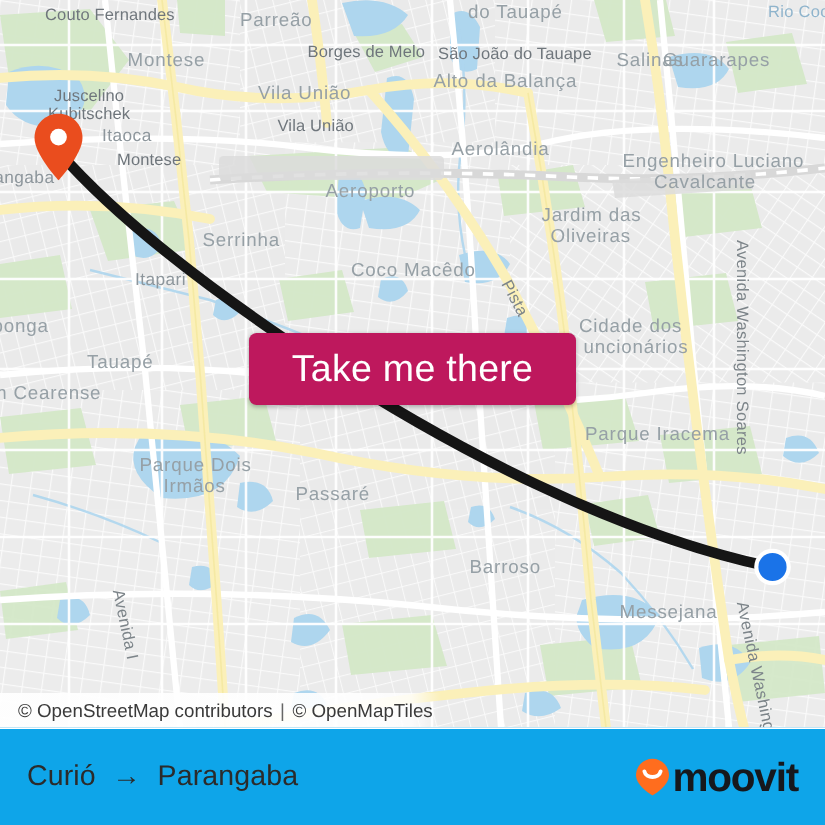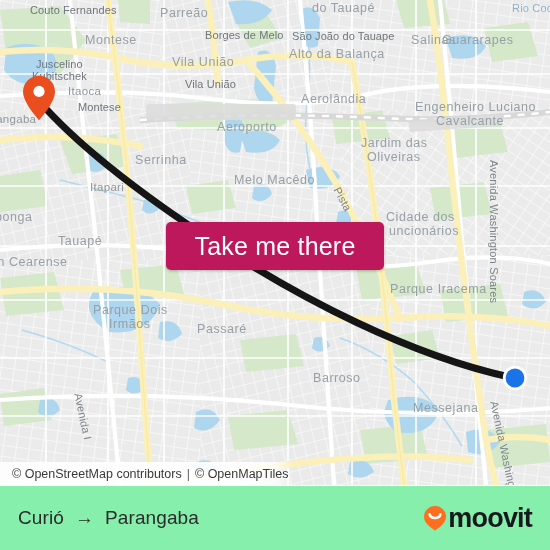--- a/index.html
+++ b/index.html
@@ -77,21 +77,21 @@
     white-space: nowrap;
   }
   #attribution .attr-link { color: #3a3a3a; text-decoration: none; }
   #attribution .attr-sep { margin: 0 5px; color: #666; }
 
   
   #footer {
     position: absolute;
     left: 0; top: 485px;
     width: 550px; height: 65px;
-    background: #86efac;
+    background: #0ea5e9;
     display: flex; align-items: center;
     justify-content: space-between;
     padding: 0 18px 0 18px;
     border-top: 1px solid #ffffff;
   }
   #route-summary {
     display: flex; align-items: center;
     font-size: 19px; color: #2b2b2b;
     letter-spacing: 0.1px;
   }
@@ -265,21 +265,21 @@
         <div class="maplabel lbl-place" style="left: 185px; top: 78px;">Vila União</div>
         <div class="maplabel lbl-area" style="left: 217px; top: 101px; margin-top: 19px;">Aeroporto</div>
         <div class="maplabel lbl-area" style="left: 301px; top: 92px;">Aerolândia</div>
         <div class="maplabel lbl-area" style="left: 415px; top: 100px;">Engenheiro Luciano</div>
         <div class="maplabel lbl-area" style="left: 436px; top: 114px;">Cavalcante</div>
         <div class="maplabel lbl-place" style="left: 78px; top: 101px;">Montese</div>
         <div class="maplabel lbl-area2" style="left: -8px; top: 113px;">rangaba</div>
         <div class="maplabel lbl-area" style="left: 361px; top: 136px;">Jardim das</div>
         <div class="maplabel lbl-area" style="left: 367px; top: 150px;">Oliveiras</div>
         <div class="maplabel lbl-area" style="left: 135px; top: 153px;">Serrinha</div>
-        <div class="maplabel lbl-area" style="left: 234px; top: 173px;">Melo Macêdo</div>
+        <div class="maplabel lbl-area" style="left: 234px; top: 173px;">Coco Macêdo</div>
         <div class="maplabel lbl-area2" style="left: 90px; top: 181px;">Itapari</div>
         <div class="maplabel lbl-road" style="left: 342px; top: 185px; transform: rotate(62deg); transform-origin: left top;">Pista</div>
         <div class="maplabel lbl-road" style="left: 500px; top: 160px; transform: rotate(90deg); transform-origin: left top;">Avenida Washington Soares</div>
         <div class="maplabel lbl-area" style="left: -5px; top: 210px;">ponga</div>
         <div class="maplabel lbl-area" style="left: 386px; top: 210px;">Cidade dos</div>
         <div class="maplabel lbl-area" style="left: 389px; top: 224px;">uncionários</div>
         <div class="maplabel lbl-area" style="left: 58px; top: 234px;">Tauapé</div>
         <div class="maplabel lbl-area" style="left: -6px; top: 255px;">m Cearense</div>
         <div class="maplabel lbl-area" style="left: 390px; top: 282px;">Parque Iracema</div>
         <div class="maplabel lbl-area" style="left: 93px; top: 303px;">Parque Dois</div>

